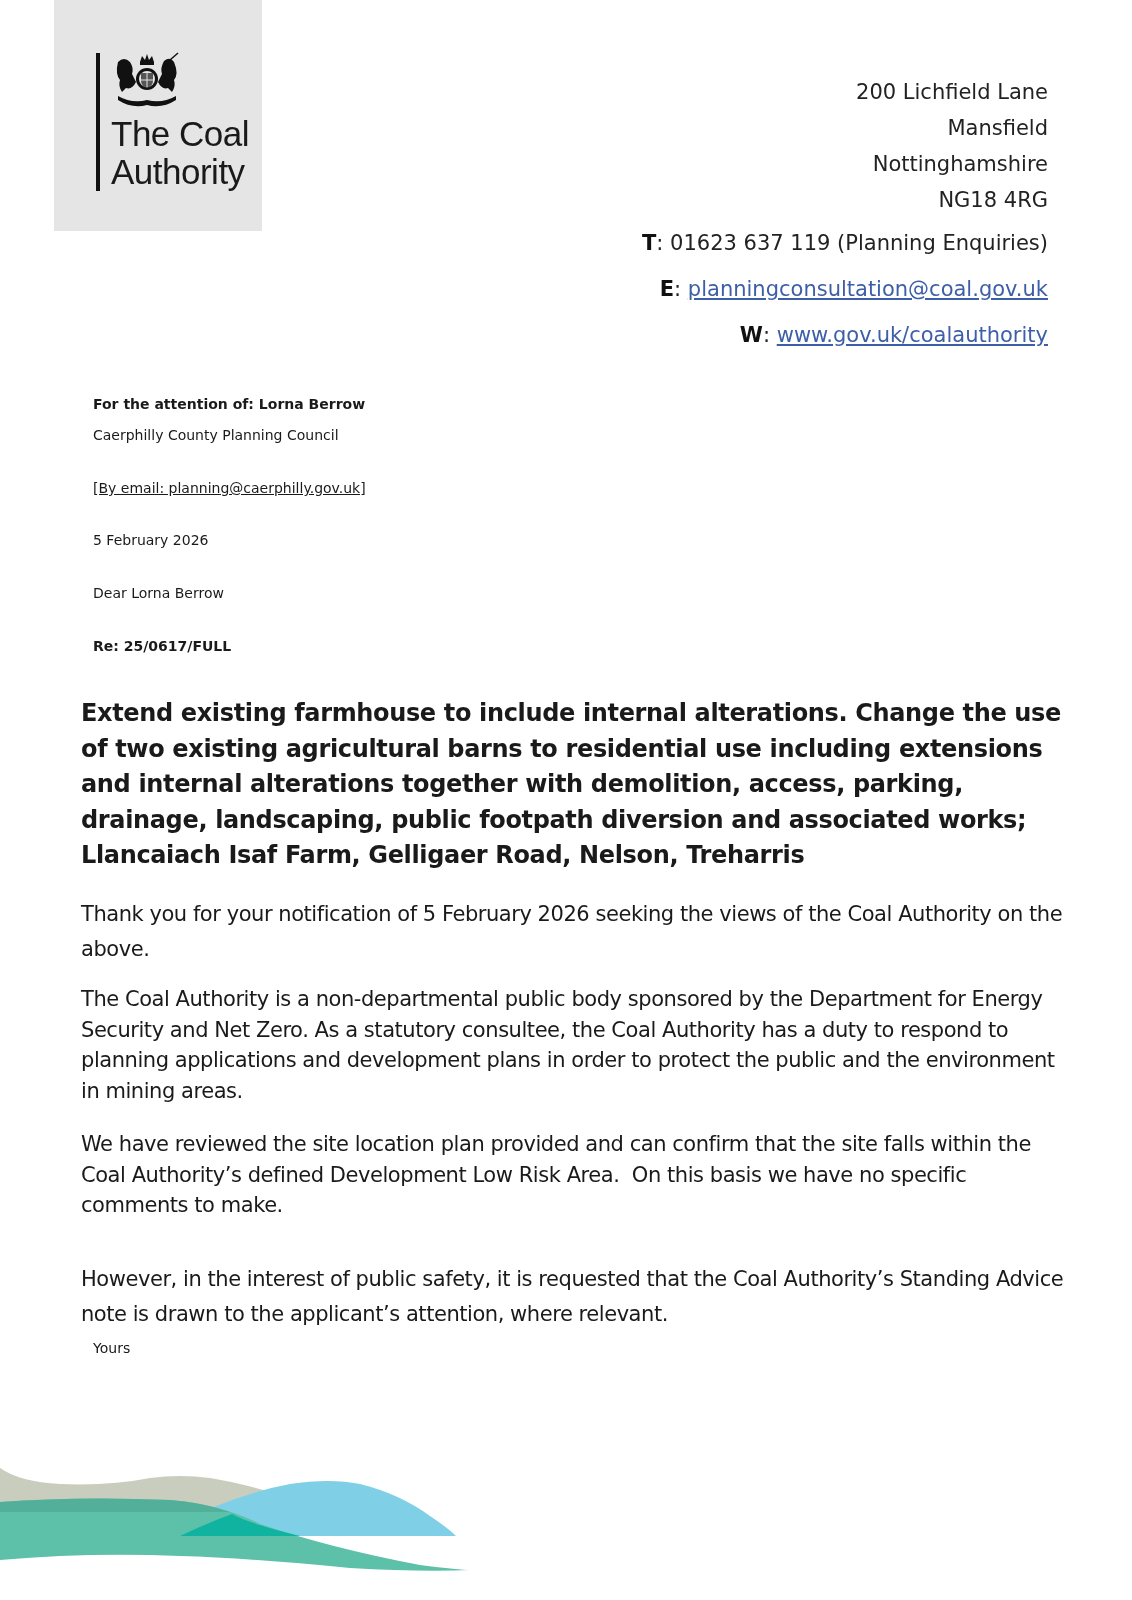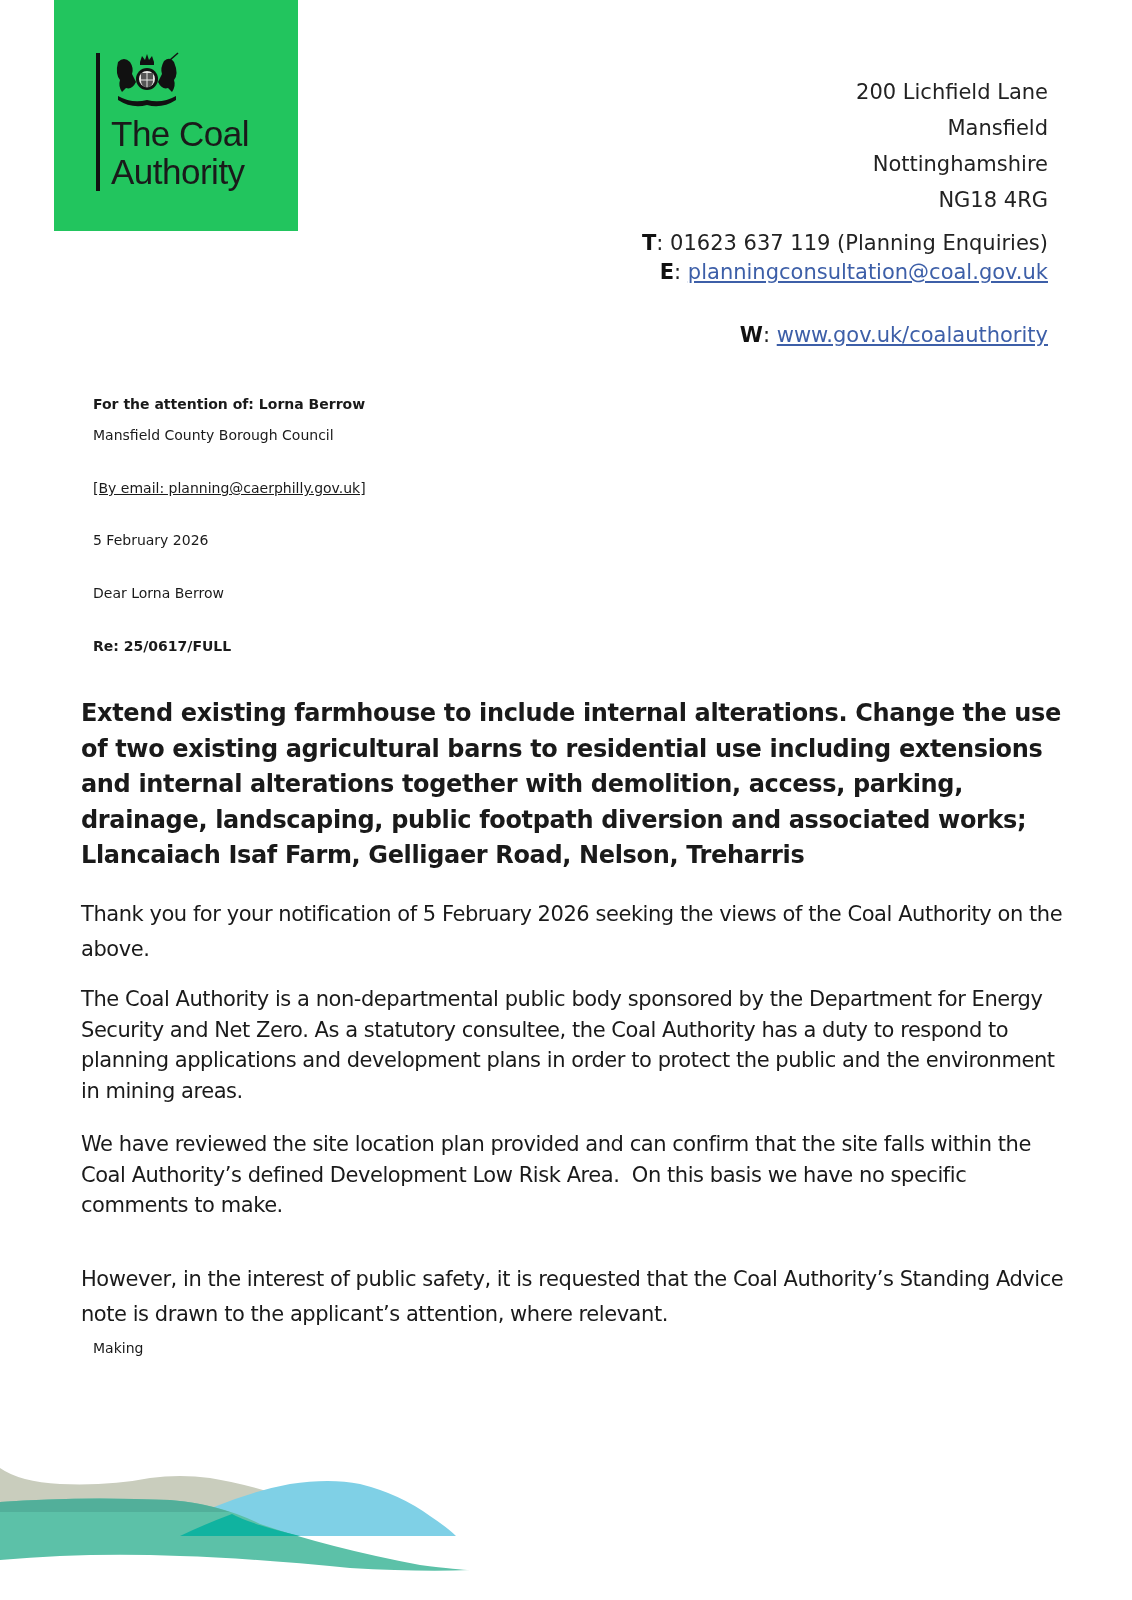--- a/index.html
+++ b/index.html
@@ -1,27 +1,27 @@
 <!DOCTYPE html>
 <html><head>
 <meta charset="utf-8">
 <style>
   html, body { margin: 0; padding: 0; background: #ffffff; }
   body { width: 1132px; height: 1600px; position: relative; overflow: hidden;
          font-family: "DejaVu Sans", "Liberation Sans", sans-serif; color: #1a1a1a; }
-  .logo-box { position: absolute; left: 54px; top: 0; width: 244px; height: 231px; background: #22c55e; }
+  .logo-box { position: absolute; left: 54px; top: 0; width: 208px; height: 231px; background: #e5e5e5; }
   .logo-bar { position: absolute; left: 42px; top: 53px; width: 4px; height: 138px; background: #111; }
   .logo-crest { position: absolute; left: 58px; top: 52px; width: 70px; height: 58px; }
   .logo-text { position: absolute; left: 57px; top: 115px; font-family: "Liberation Sans", sans-serif;
                font-size: 35px; line-height: 38px; color: #1a1a1a; letter-spacing: -0.5px; }
   .addr { position: absolute; right: 84px; top: 74px; text-align: right; font-size: 21px; line-height: 36px; color: #222; }
   .contact { position: absolute; right: 84px; text-align: right; font-size: 21px; color: #222; }
   .contact b { font-weight: bold; color: #111; }
   .contact a { color: #3d5fa8; text-decoration: underline; }
-  .c-t { top: 231px; } .c-e { top: 260px; margin-left: 40px; } .c-w { top: 323px; }
+  .c-t { top: 231px; } .c-e { top: 277px; margin-left: 40px; } .c-w { top: 323px; }
   .line { position: absolute; left: 81px; font-size: 14px; white-space: nowrap; margin-left: 12px; }
   .bold { font-weight: bold; }
   .desc { position: absolute; left: 81px; top: 696px; width: 990px; font-size: 24px; font-weight: bold;
           line-height: 35.5px; letter-spacing: -0.35px; }
   .para { position: absolute; left: 81px; width: 990px; font-size: 21px; letter-spacing: -0.45px; }
   .p1 { top: 897px; line-height: 35px; }
   .p2 { top: 984px; line-height: 30.7px; }
   .p3 { top: 1129px; line-height: 30.7px; }
   .p4 { top: 1247px; line-height: 35px; }
   .footer-art { position: absolute; left: 0; top: 1420px; width: 660px; height: 180px; }
@@ -70,34 +70,34 @@
   <b>T</b>: <span>01623 637 119 (Planning Enquiries)</span>
 </div>
 <div class="contact c-e">
   <b>E</b>: <a href="#">planningconsultation@coal.gov.uk</a>
 </div>
 <div class="contact c-w">
   <b>W</b>: <a href="#">www.gov.uk/coalauthority</a>
 </div>
 
 <div class="line bold" style="top:396px;">For the attention of: Lorna Berrow</div>
-<div class="line" style="top:427px;">Mansfield County Borough Council</div>
+<div class="line" style="top:427px;">Caerphilly County Planning Council</div>
 <div class="line" style="top:480px;text-decoration:underline;">[By email: planning@caerphilly.gov.uk]</div>
 <div class="line" style="top:532px;">5 February 2026</div>
 <div class="line" style="top:585px;">Dear Lorna Berrow</div>
 <div class="line bold" style="top:638px;">Re: 25/0617/FULL</div>
 
 <div class="desc">Extend existing farmhouse to include internal alterations. Change the use of two existing agricultural barns to residential use including extensions and internal alterations together with demolition, access, parking, drainage, landscaping, public footpath diversion and associated works; Llancaiach Isaf Farm, Gelligaer Road, Nelson, Treharris</div>
 
 <div class="para p1" style="white-space: pre-wrap;">Thank you for your notification of 5 February 2026 seeking the views of the Coal Authority on the above.</div>
 <div class="para p2" style="white-space: pre-wrap;">The Coal Authority is a non-departmental public body sponsored by the Department for Energy Security and Net Zero. As a statutory consultee, the Coal Authority has a duty to respond to planning applications and development plans in order to protect the public and the environment in mining areas.</div>
 <div class="para p3" style="white-space: pre-wrap;">We have reviewed the site location plan provided and can confirm that the site falls within the Coal Authority’s defined Development Low Risk Area.  On this basis we have no specific comments to make.</div>
 <div class="para p4" style="white-space: pre-wrap; margin-top: 15px;">However, in the interest of public safety, it is requested that the Coal Authority’s Standing Advice note is drawn to the applicant’s attention, where relevant.</div>
 
-<div class="line" style="top:1340px;">Making</div>
+<div class="line" style="top:1340px;">Yours</div>
 
 <svg class="footer-art" viewBox="0 0 660 180">
   <path d="M0 48 Q20 62 60 64 Q110 66 150 58 Q180 54 210 58 Q260 66 330 92 L0 92 Z" fill="#c9cdbd"></path>
   <path d="M152 116 Q230 75 290 64 Q330 58 360 64 Q400 74 430 96 Q448 108 456 116 Z" fill="#7fd0e6"></path>
   <path d="M0 82 Q80 76 170 80 Q220 84 260 104 Q330 128 420 145 Q460 150 470 150 Q420 152 350 148 Q250 138 180 136 Q90 132 0 140 Z" fill="#5cc1a8"></path>
   <path d="M0 82 Q80 76 170 80 Q200 82 230 92 L0 92 Z" fill="#4fa896" opacity="0.75"></path>
   <path d="M180 116 Q205 104 232 94 Q250 104 300 116 Z" fill="#10b3a0"></path>
 </svg>
 
 <div class="tagline">

